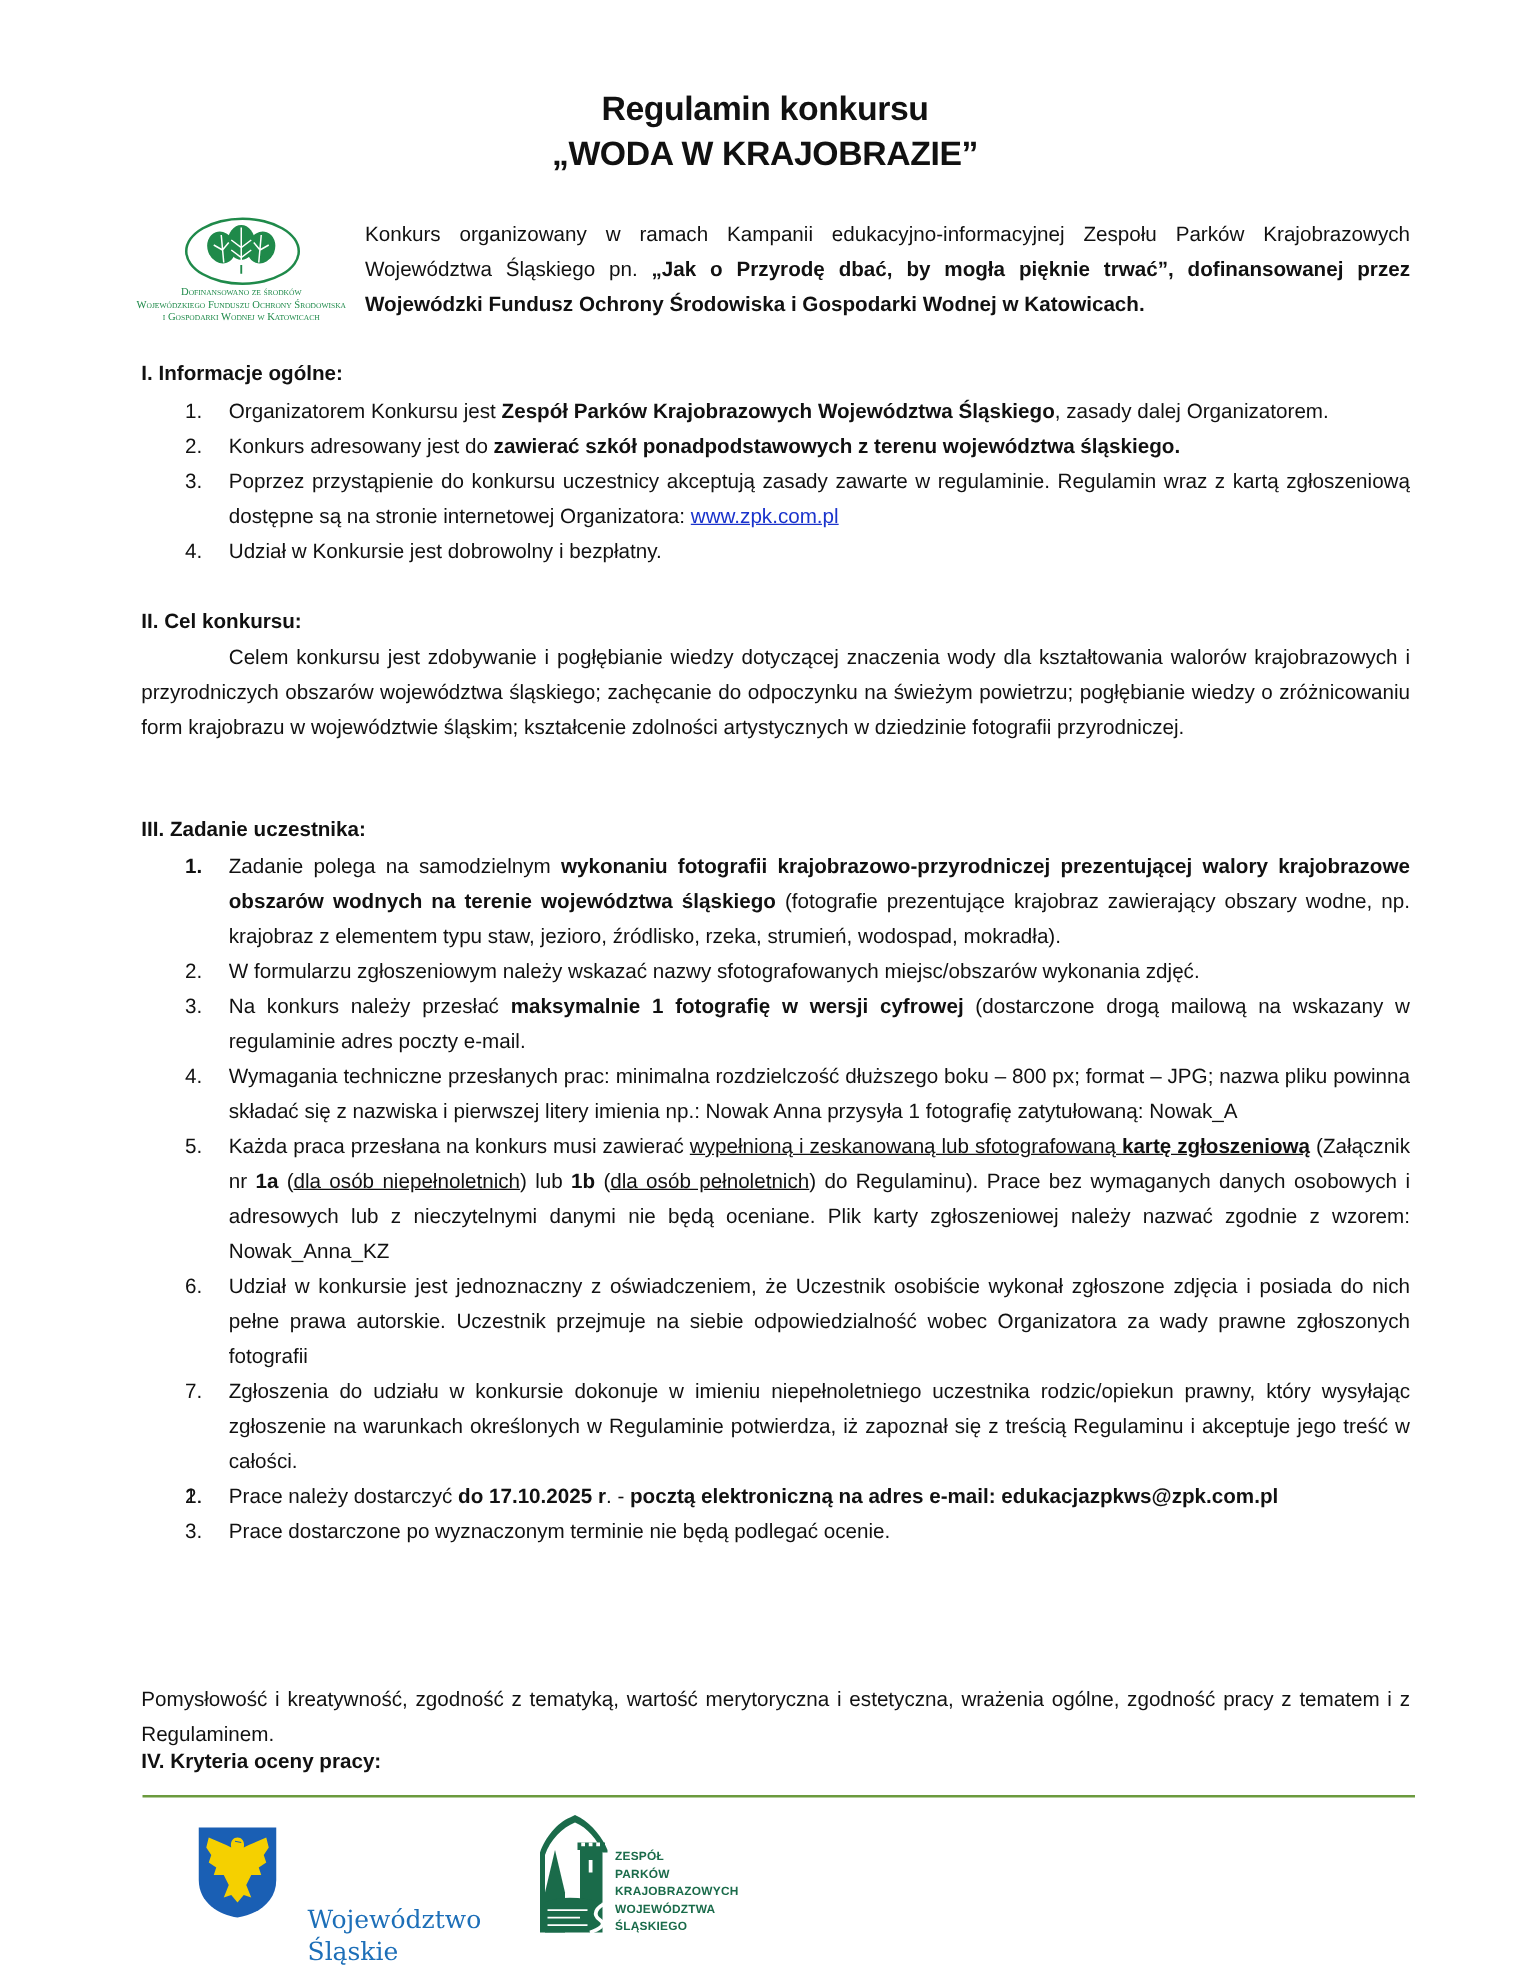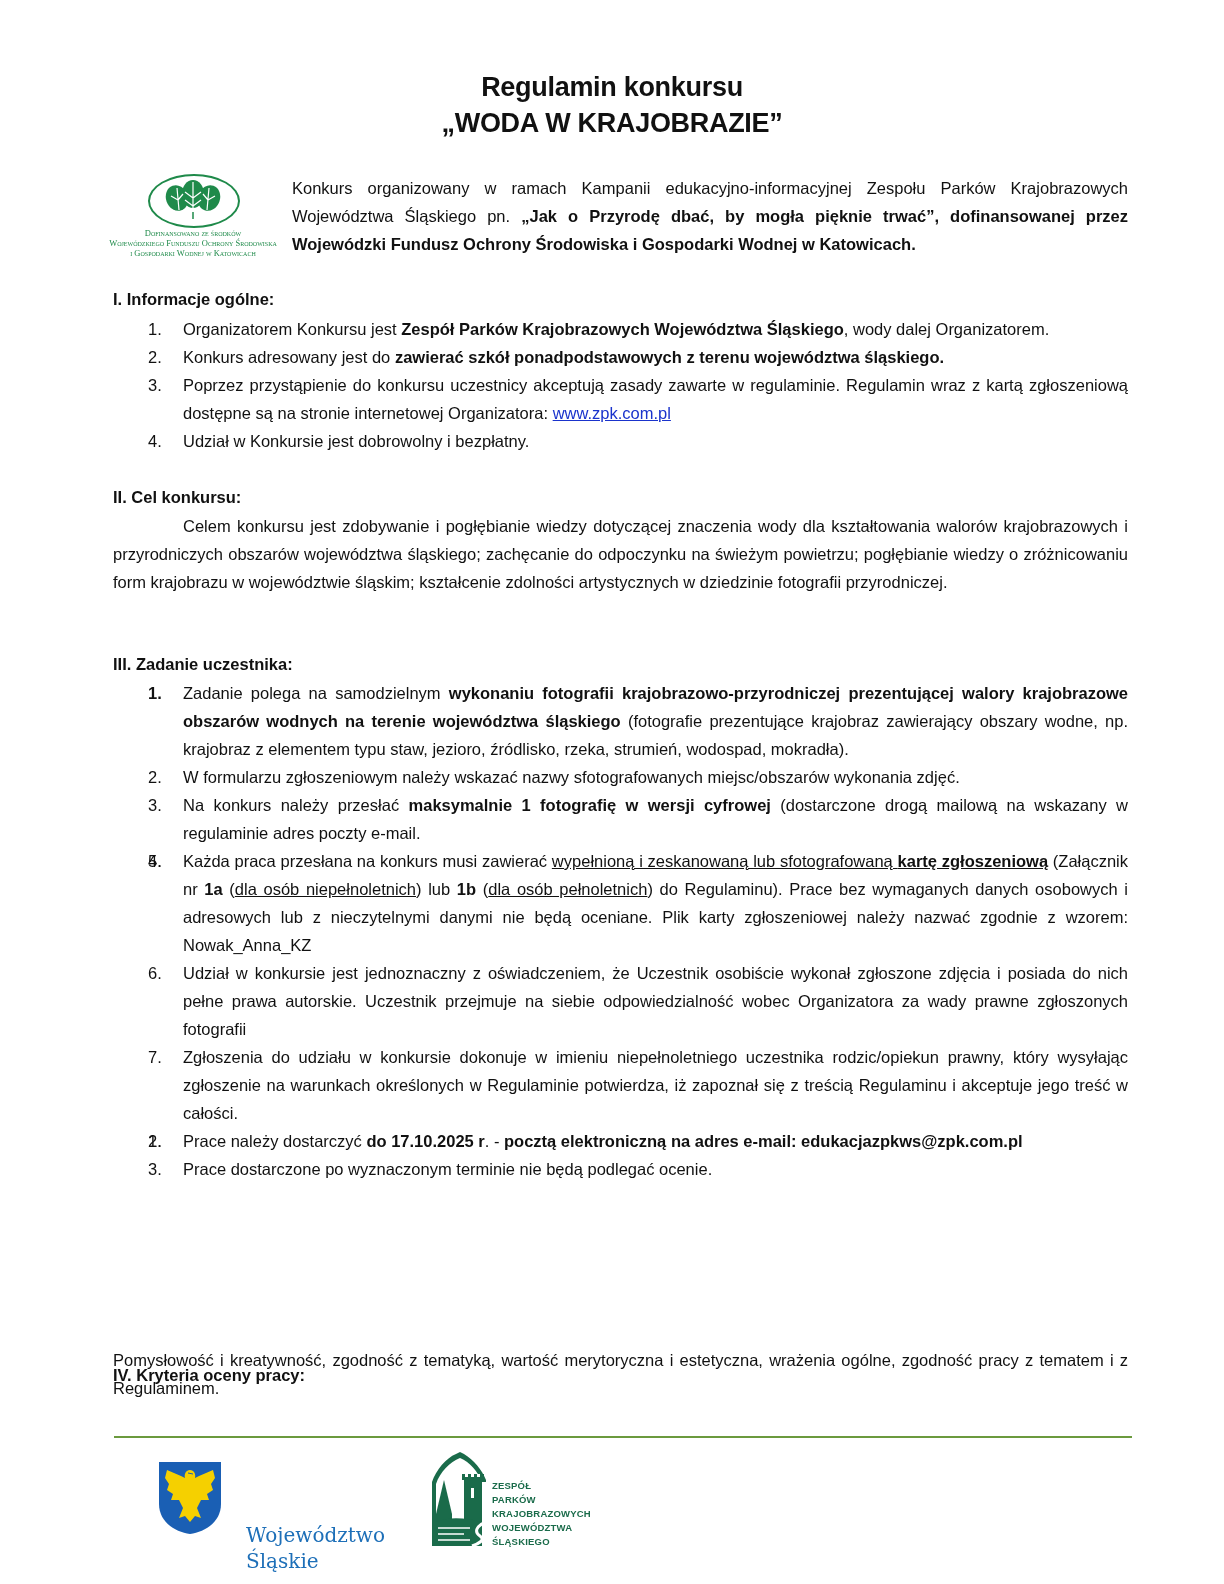--- a/index.html
+++ b/index.html
@@ -91,21 +91,21 @@
 </div>
 
 <div class="intro">
   <span>Konkurs organizowany w ramach Kampanii edukacyjno-informacyjnej Zespołu Parków Krajobrazowych Województwa Śląskiego pn. </span><b>„Jak o Przyrodę dbać, by mogła pięknie trwać”, dofinansowanej przez Wojewódzki Fundusz Ochrony Środowiska i Gospodarki Wodnej w Katowicach</b><b>.</b>
 </div>
 
 <div class="section-h" style="top:290px">I. Informacje ogólne:</div>
 <ol class="list" style="top:315px">
   <li>
     <span class="num">1.</span>
-    <span>Organizatorem Konkursu jest </span><b>Zespół Parków Krajobrazowych Województwa Śląskiego</b><span>, wody dalej Organizatorem.</span>
+    <span>Organizatorem Konkursu jest </span><b>Zespół Parków Krajobrazowych Województwa Śląskiego</b><span>, zasady dalej Organizatorem.</span>
   </li>
   <li>
     <span class="num">2.</span>
     <span>Konkurs adresowany jest do </span><b>zawierać szkół ponadpodstawowych z terenu województwa śląskiego.</b>
   </li>
   <li>
     <span class="num">3.</span>
     <span>Poprzez przystąpienie do konkursu uczestnicy akceptują zasady zawarte w regulaminie. Regulamin wraz z kartą zgłoszeniową dostępne są na stronie internetowej Organizatora: </span><a class="link">www.zpk.com.pl</a>
   </li>
   <li>
@@ -126,20 +126,21 @@
   <li>
     <span class="num">2.</span>
     <span>W formularzu zgłoszeniowym należy wskazać nazwy sfotografowanych miejsc/obszarów wykonania zdjęć.</span>
   </li>
   <li>
     <span class="num">3.</span>
     <span>Na konkurs należy przesłać </span><b>maksymalnie 1 fotografię w wersji cyfrowej</b><span> (dostarczone drogą mailową na wskazany w regulaminie adres poczty e-mail.</span>
   </li>
   <li>
     <span class="num">4.</span>
+    <span>Wymagania techniczne przesłanych prac: minimalna rozdzielczość dłuższego boku – 800 px; format – JPG; nazwa pliku powinna składać się z nazwiska i pierwszej litery imienia np.: Nowak Anna przysyła 1 fotografię zatytułowaną: Nowak_A</span>
   </li>
   <li>
     <span class="num">5.</span>
     <span>Każda praca przesłana na konkurs musi zawierać </span><u>wypełnioną i zeskanowaną lub sfotografowaną </u><u><b>kartę zgłoszeniową</b></u><span> (Załącznik nr </span><b>1a</b><span> (</span><u>dla osób niepełnoletnich</u><span>) lub </span><b>1b</b><span> (</span><u>dla osób pełnoletnich</u><span>) do Regulaminu). Prace bez wymaganych danych osobowych i adresowych lub z nieczytelnymi danymi nie będą oceniane. Plik karty zgłoszeniowej należy nazwać zgodnie z wzorem: Nowak_Anna_KZ</span>
   </li>
   <li>
     <span class="num">6.</span>
     <span>Udział w konkursie jest jednoznaczny z oświadczeniem, że Uczestnik osobiście wykonał zgłoszone zdjęcia i posiada do nich pełne prawa autorskie. Uczestnik przejmuje na siebie odpowiedzialność wobec Organizatora za wady prawne zgłoszonych fotografii</span>
   </li>
   <li>
@@ -152,21 +153,21 @@
   <li>
     <span class="num">2.</span>
     <span>Prace należy dostarczyć </span><b>do 17.10.2025 r</b><span>. - </span><b>pocztą elektroniczną na adres e-mail: edukacjazpkws@zpk.com.pl</b>
   </li>
   <li>
     <span class="num">3.</span>
     <span>Prace dostarczone po wyznaczonym terminie nie będą podlegać ocenie.</span>
   </li>
 </ol>
 
-<div class="section-h" style="top:1366px">IV. Kryteria oceny pracy:</div>
+<div class="section-h" style="top:1400px">IV. Kryteria oceny pracy:</div>
 <div class="para" style="top:1346px">Pomysłowość i kreatywność, zgodność z tematyką, wartość merytoryczna i estetyczna, wrażenia ogólne, zgodność pracy z tematem i z Regulaminem.</div>
 
 <div class="footer-line"></div>
 
 <svg class="coat" viewBox="0 0 66 76">
   <path d="M2 2 H64 V44 C64 62 48 72 33 74 C18 72 2 62 2 44 Z" fill="#1a5fb4"></path>
   <g fill="#f5d000">
     <path d="M33 10 C29 10 27 14 28 18 L24 16 L10 10 L8 18 L12 24 L10 30 L16 34 L14 40 L22 40 L26 48 L22 58 L28 56 L33 62 L38 56 L44 58 L40 48 L44 40 L52 40 L50 34 L56 30 L54 24 L58 18 L56 10 L42 16 L38 18 C39 14 37 10 33 10 Z"></path>
   </g>
   <path d="M31 13 L36 14" stroke="#1a5fb4" stroke-width="1"></path>

